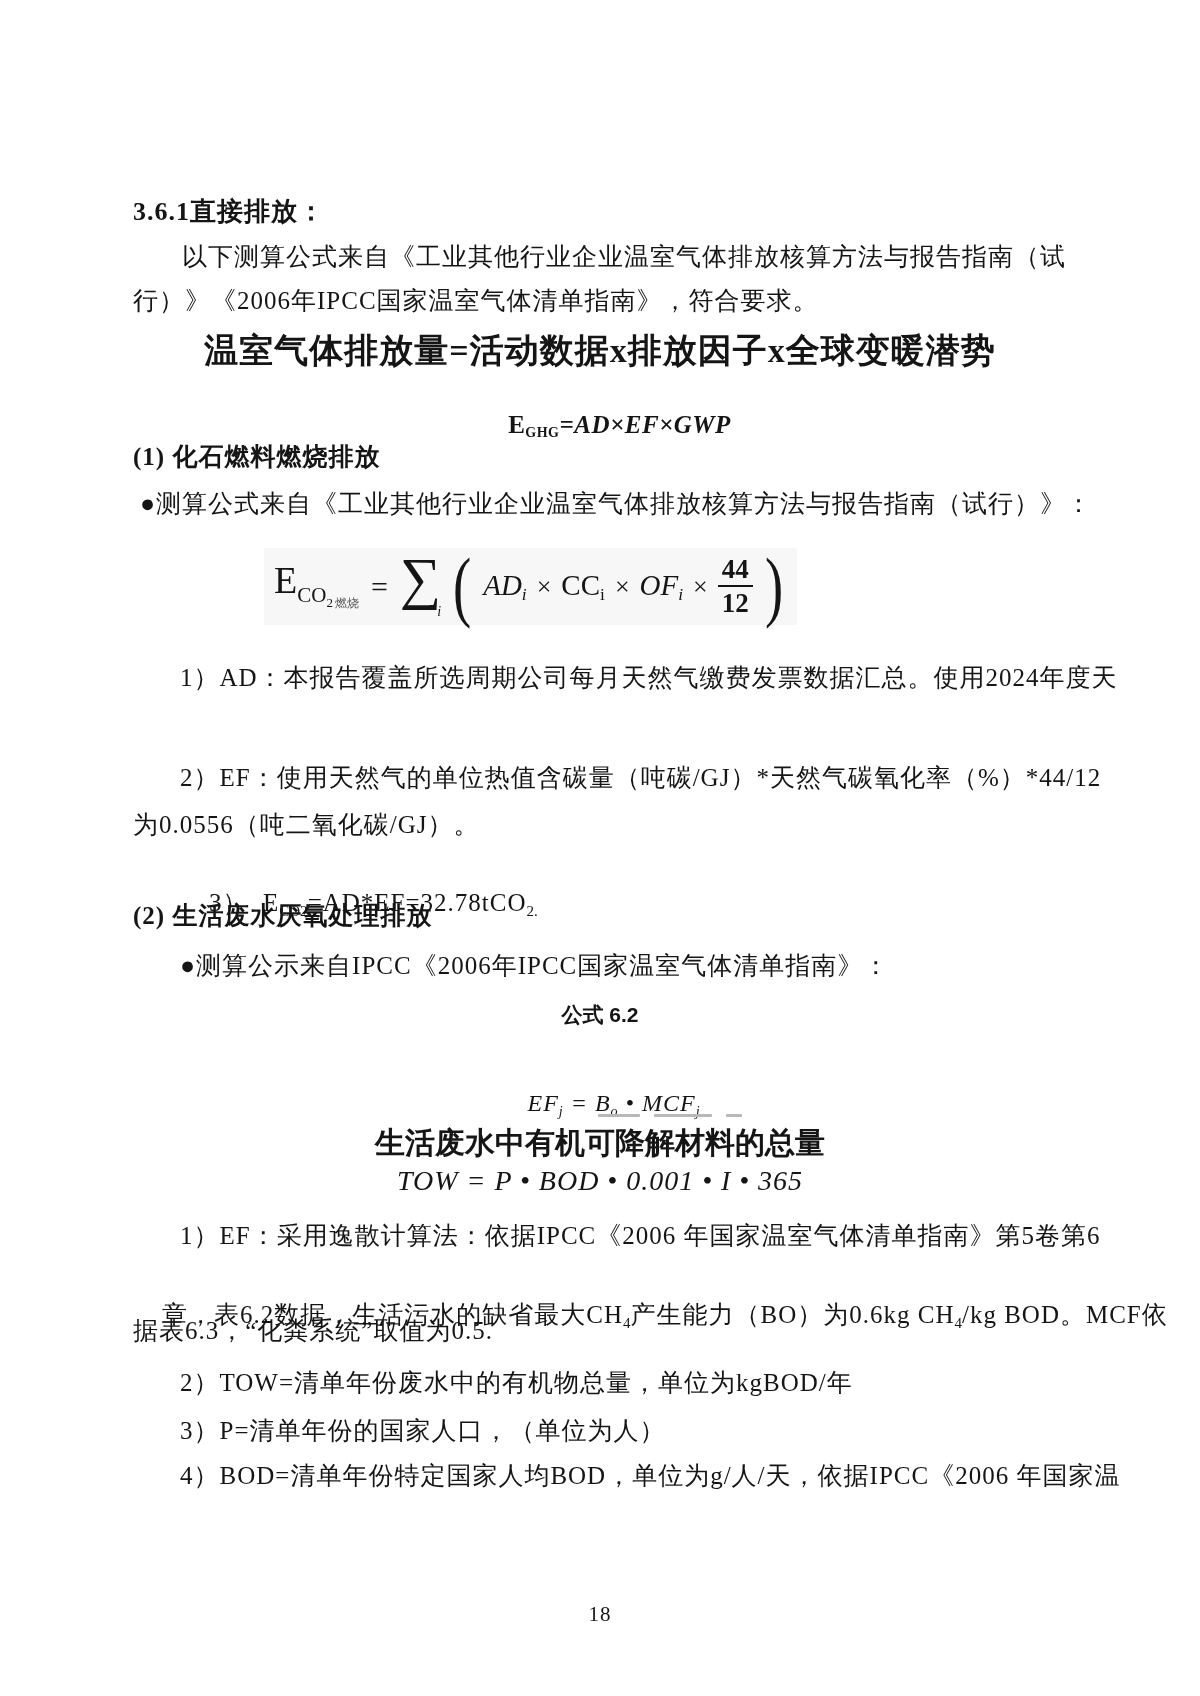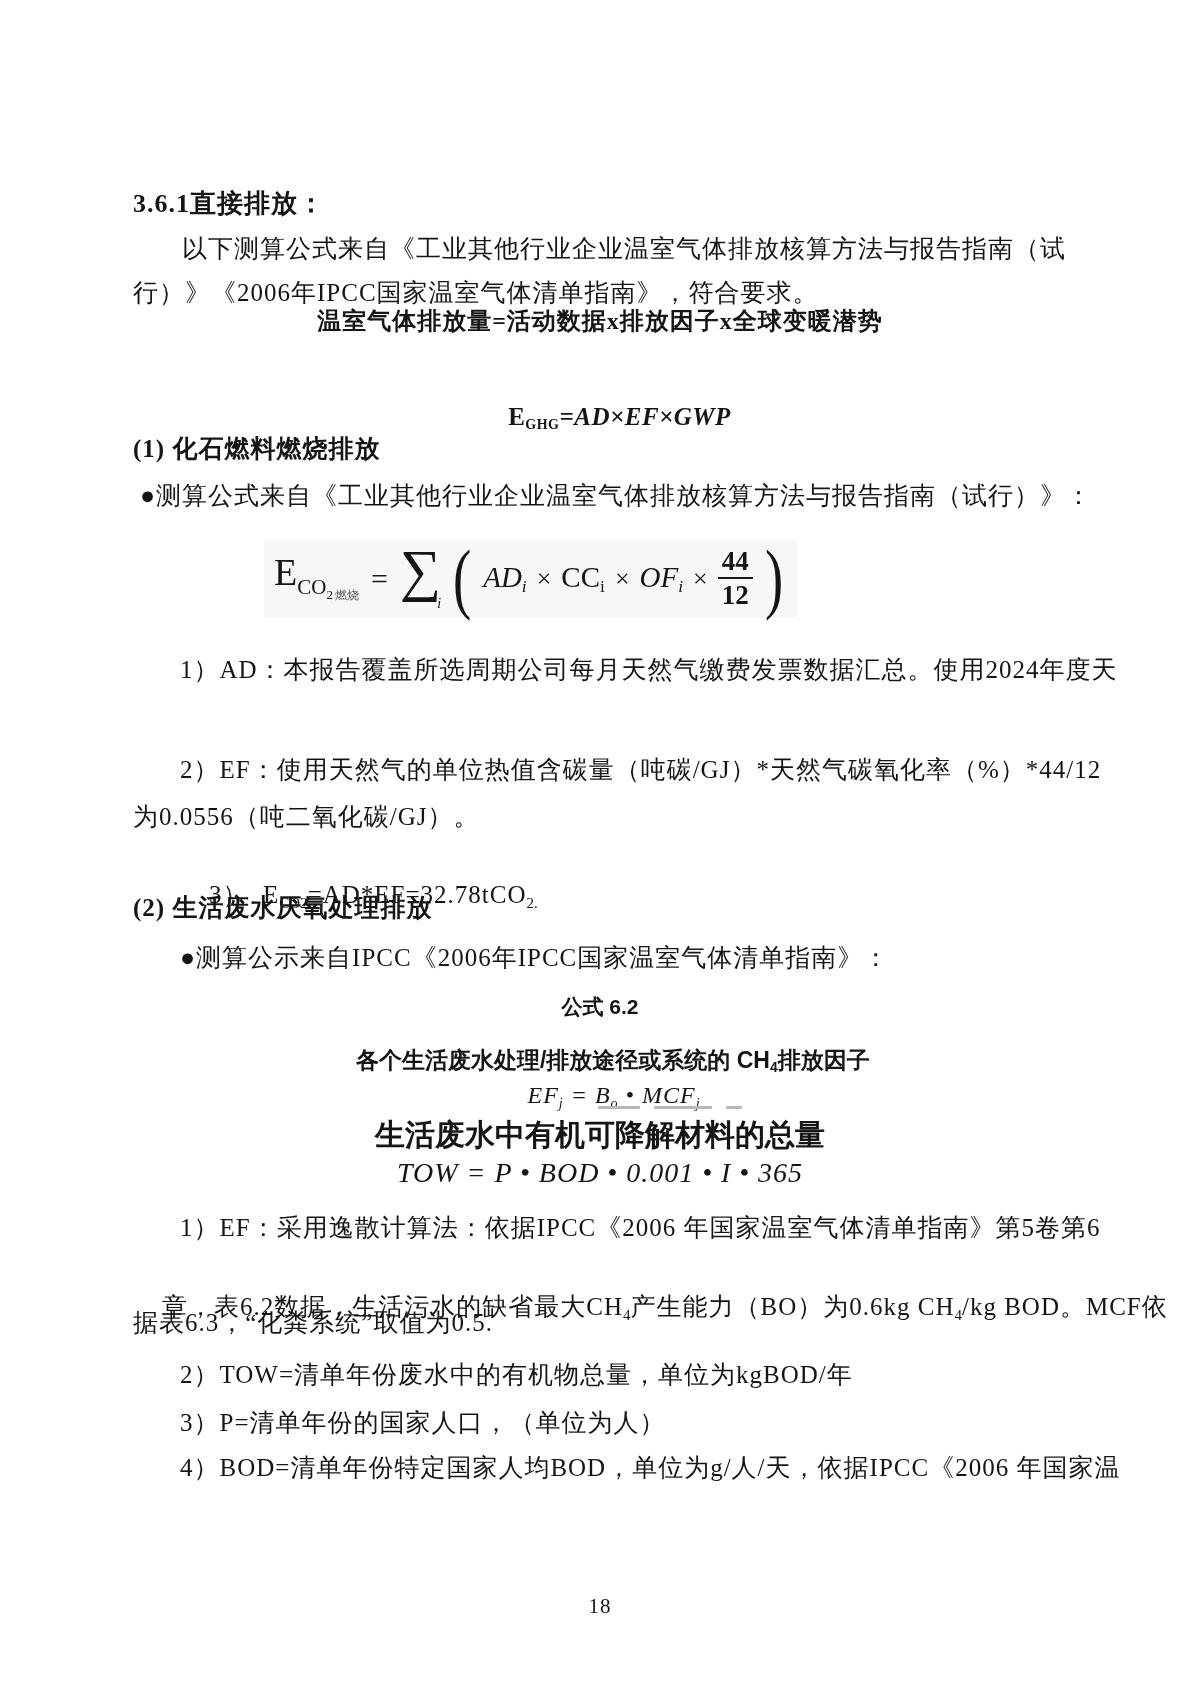--- a/index.html
+++ b/index.html
@@ -1,21 +1,21 @@
 <!DOCTYPE html>
 <html><head>
 <meta charset="utf-8">
 <style>
   * { box-sizing: border-box; }
   html, body { margin: 0; padding: 0; background: #ffffff; }
   .page {
     position: relative;
     width: 1200px;
     height: 1668px;
-    margin: 4px auto;
+    margin: 12px auto;
     background: #ffffff;
     color: #151515;
     font-family: "Liberation Serif", serif;
     overflow: hidden;
   }
   .abs { position: absolute; white-space: pre; }
   .center { left: 0; right: 0; text-align: center; }
   .body-line { font-size: 25px; letter-spacing: 1px; line-height: 1.2; }
   .bold { font-weight: bold; }
   .heiti { font-family: "Liberation Sans", sans-serif; font-weight: bold; letter-spacing: 0; }
@@ -72,21 +72,21 @@
 </head>
 <body>
 
 <div class="page">
 
   <div class="abs body-line bold" style="left:133px; top:184px; font-size:26px;">3.6.1直接排放：</div>
 
   <div class="abs body-line" style="left:182px; top:230px;">以下测算公式来自《工业其他行业企业温室气体排放核算方法与报告指南（试</div>
   <div class="abs body-line" style="left:133px; top:274px;">行）》《2006年IPCC国家温室气体清单指南》，符合要求。</div>
 
-  <div class="abs center body-line bold" style="top:303px; font-size:24px;">温室气体排放量=活动数据x排放因子x全球变暖潜势</div>
+  <div class="abs center body-line bold" style="top:319px; font-size:34px;">温室气体排放量=活动数据x排放因子x全球变暖潜势</div>
 
   <div class="abs center ghg-f" style="top:371px;padding-left:12px;">
     <span>E</span><span class="sub-ghg">GHG</span><span class="rhs">=AD×EF×GWP</span>
   </div>
 
   <div class="abs body-line" style="left:133px; top:430px; font-weight:600;">(1) 化石燃料燃烧排放</div>
 
   <div class="abs body-line" style="left:140px; top:477px;">●测算公式来自《工业其他行业企业温室气体排放核算方法与报告指南（试行）》：</div>
 
   <div class="abs" style="left:248px; top:518px;">
@@ -113,23 +113,20 @@
 
   <div class="abs body-line" style="left:180px; top:846px;">
     <span>3）  E</span><span class="s">CO2</span><span>=AD*EF=32.78tCO</span><span class="s">2.</span>
   </div>
 
   <div class="abs body-line" style="left:133px; top:889px; font-weight:600;">(2) 生活废水厌氧处理排放</div>
 
   <div class="abs body-line" style="left:180px; top:939px;">●测算公示来自IPCC《2006年IPCC国家温室气体清单指南》：</div>
 
   <div class="abs center heiti eq-label" style="top:989px;">公式 6.2</div>
-  <div class="abs center heiti eq-title" style="top:1014px;">
-    <span>各个生活废水处理/排放途径或系统的 CH</span><span class="s">4</span><span>排放因子</span>
-  </div>
   <div class="abs center math-line" style="top:1051px;">
     <span>EF</span><span class="msub">j</span><span> = </span><span>B</span><span class="msub">o</span><span> • </span><span>MCF</span><span class="msub">j</span>
   </div>
 
   <div class="abs artifact" style="left:598px; top:1102px;">
     <span class="bar b1"></span>
     <span class="bar b2"></span>
     <span class="bar b3"></span>
   </div>
 

